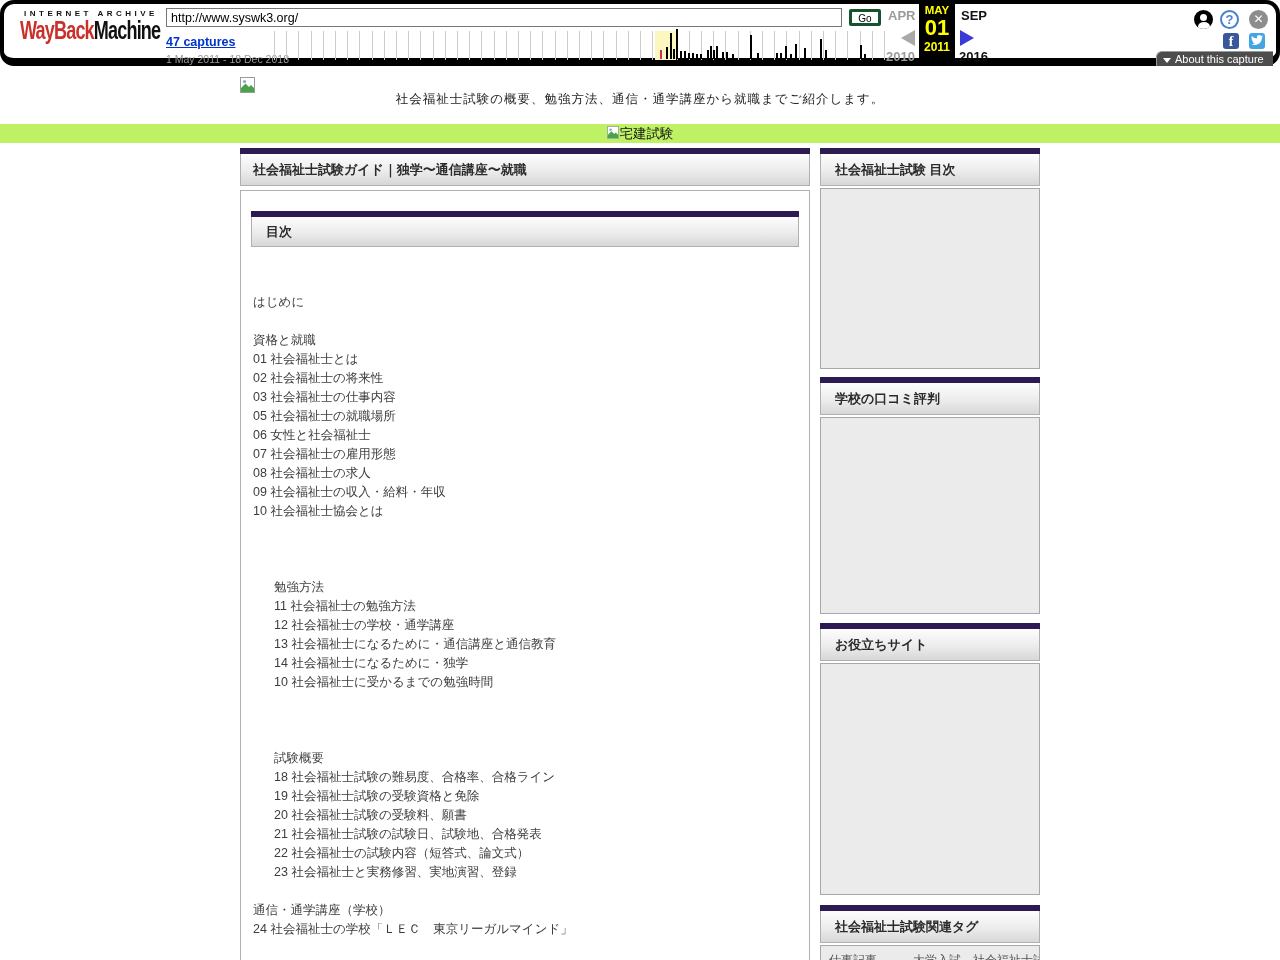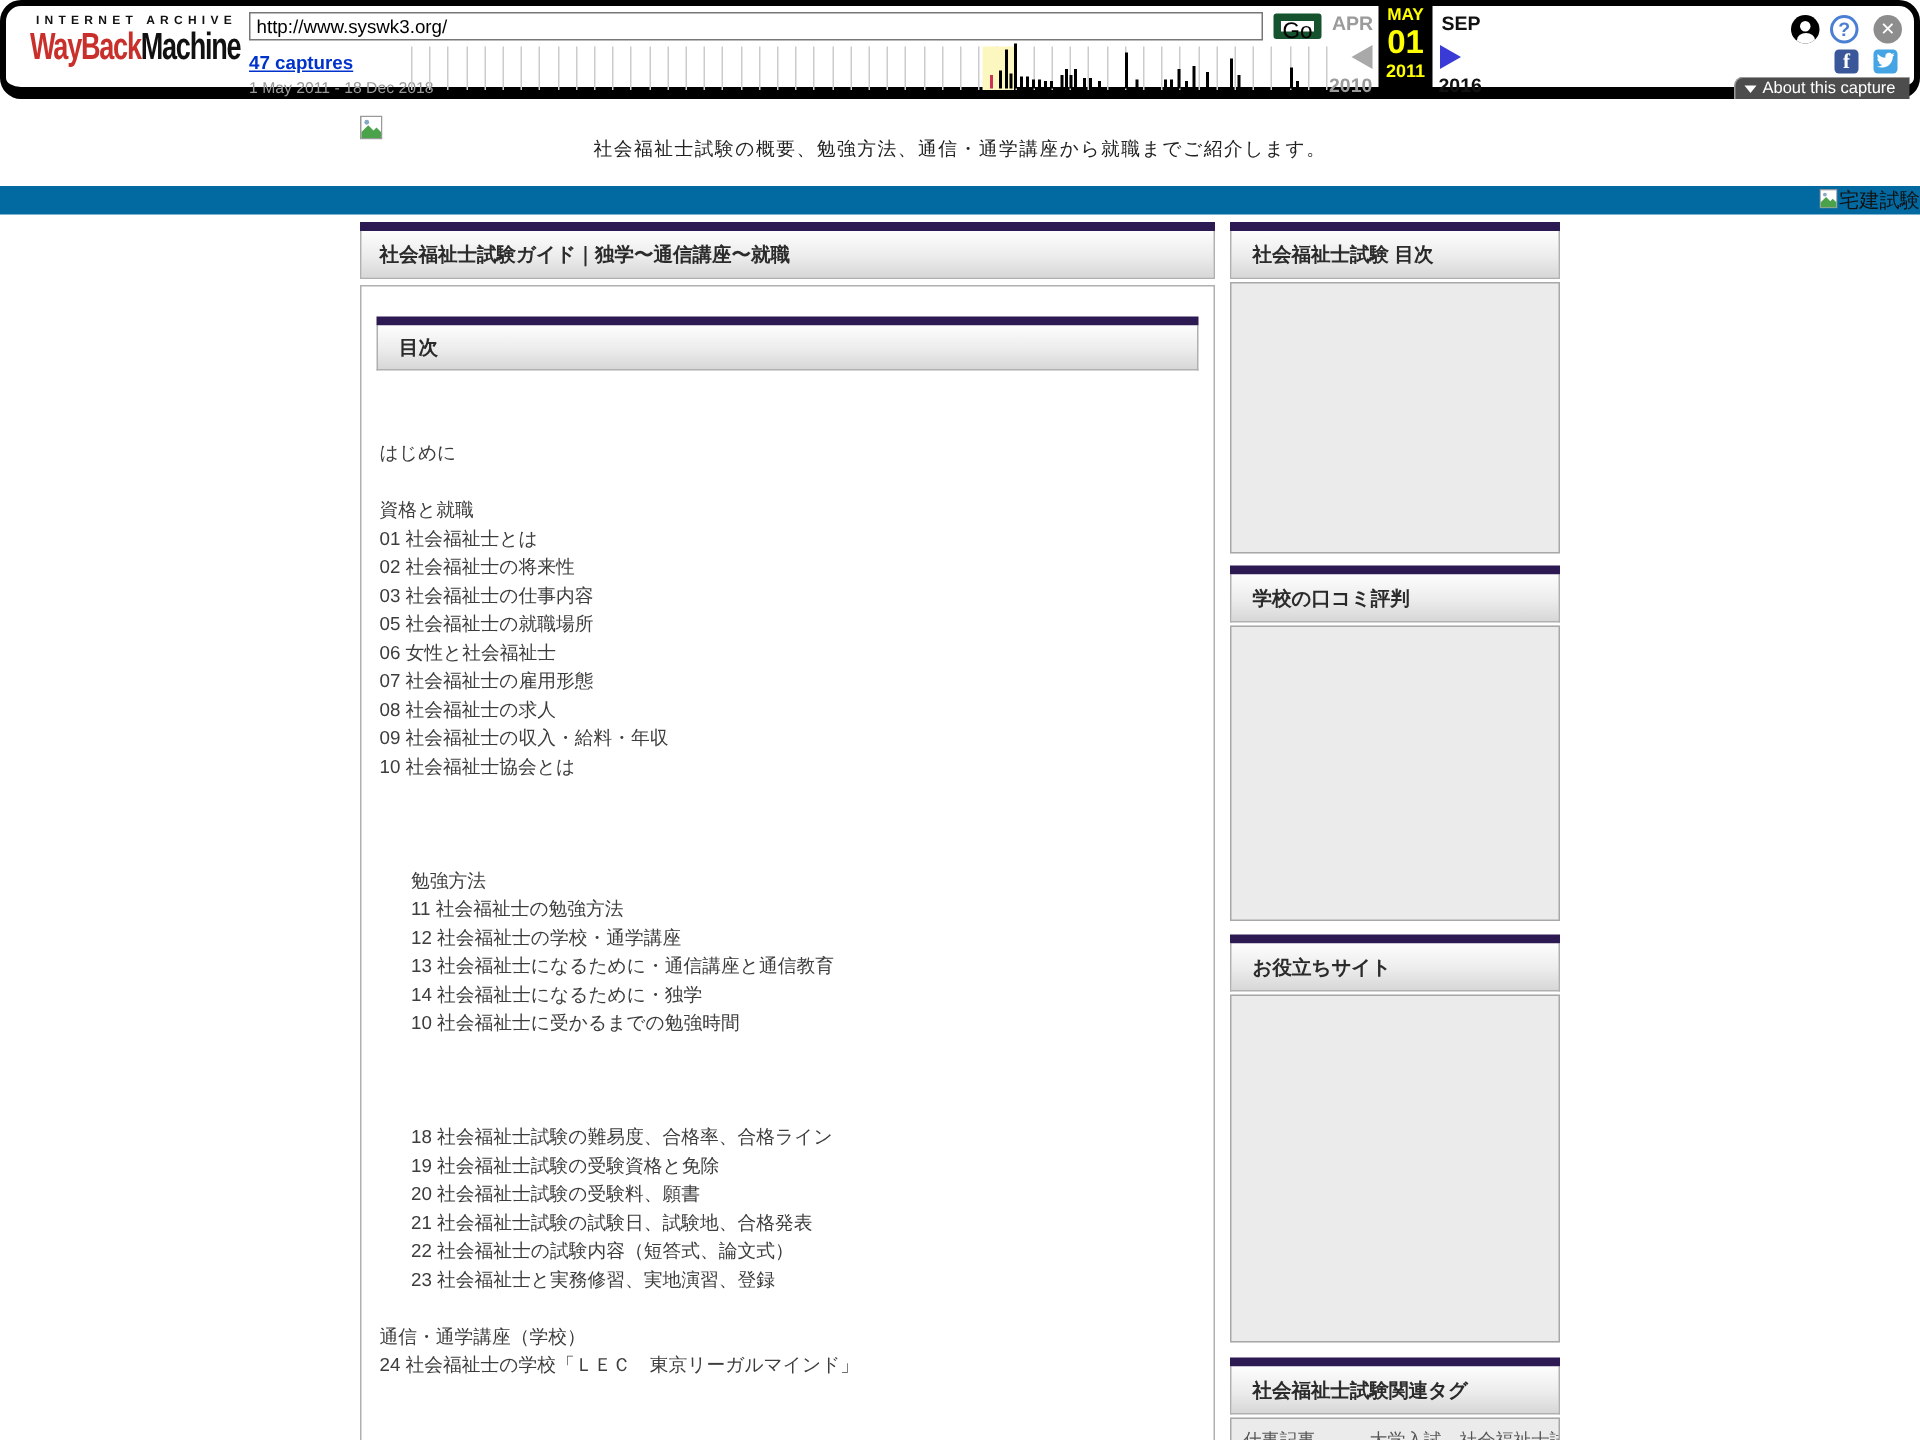--- a/index.html
+++ b/index.html
@@ -11,21 +11,21 @@
     background:#fff; border:4px solid #000; border-bottom-width:8px; border-radius:14px; }
   .wb-logo { position:absolute; left:16px; top:5px; width:140px; cursor:pointer; }
   .wb-logo-top { font-size:8px; font-weight:bold; letter-spacing:3.5px; color:#111; padding-left:4px; }
   .wb-logo-main { font-size:22px; font-weight:bold; letter-spacing:-1px;
     transform:scaleX(0.82) scaleY(1.15); transform-origin:left center; white-space:nowrap; }
   .wb-logo-red { color:#c9302c; }
   .wb-logo-black { color:#111; }
   .wb-url { position:absolute; left:162px; top:4px; width:676px; height:19px;
     border:1px solid #777; font-size:12.5px; padding:0 4px; color:#000; background:#fff; }
   .wb-go { position:absolute; left:845px; top:5px; width:32px; height:17px;
-    font-size:15px; line-height:14px; background:#fff; border:5px solid #14532d; border-radius:2px; }
+    font-size:10px; line-height:14px; background:#fff; border:3px solid #14532d; border-radius:2px; }
   .wb-captures { position:absolute; left:162px; top:31px; font-size:12.5px; font-weight:bold;
     color:#0033cc; text-decoration:underline; cursor:pointer; }
   .wb-range { position:absolute; left:162px; top:49px; font-size:10.5px; color:#999; }
 
   .wb-strip { position:absolute; left:270px; top:27px; width:610px; height:29px; }
   .wb-tick { position:absolute; top:0; width:1px; height:29px; background:#ccc; }
   .wb-highlight { position:absolute; top:0; height:29px; background:#fcf7bf; }
   .wb-bar { position:absolute; bottom:1px; width:2px; background:#000; }
   .wb-bar.red { background:#c63; background:#cc3355; }
 
@@ -62,21 +62,21 @@
     border-top:1px solid #9a9a9a; border-left:1px solid #9a9a9a; cursor:pointer; white-space:nowrap; }
   .wb-about .tri { display:inline-block; width:0; height:0; border-left:4px solid transparent;
     border-right:4px solid transparent; border-top:5px solid #fff; margin-right:4px; }
 
   
   .broken-img { display:inline-block; vertical-align:middle; }
   .site-imgicon { position:absolute; left:240px; top:77px; }
   .site-tagline { position:absolute; left:0; top:91px; width:1280px; text-align:center;
     font-size:12.5px; color:#222; letter-spacing:1px; }
   .site-band { position:absolute; left:0; top:124px; width:1280px; height:19px;
-    background:#0369a1; text-align:right; font-size:13.5px; color:#111; line-height:19px; }
+    background:#bef264; text-align:center; font-size:13.5px; color:#111; line-height:19px; }
   .site-band .broken-img { margin-right:1px; }
 
   
   .mod-bar { height:6px; background:#2e1a52; }
   .mod-head { border:1px solid #b0b0b0; border-top:none;
     background:linear-gradient(to bottom,#fdfdfd 0%,#ececec 55%,#d7d7d7 100%);
     font-weight:bold; font-size:13px; color:#2b2b2b; }
 
   
   .main-col { position:absolute; left:240px; top:148px; width:570px; }
@@ -279,20 +279,21 @@
         </div>
         <div class="toc-section gap-big">
           <div class="toc-heading">勉強方法</div>
           <div class="toc-item">11 社会福祉士の勉強方法</div>
           <div class="toc-item">12 社会福祉士の学校・通学講座</div>
           <div class="toc-item">13 社会福祉士になるために・通信講座と通信教育</div>
           <div class="toc-item">14 社会福祉士になるために・独学</div>
           <div class="toc-item">10 社会福祉士に受かるまでの勉強時間</div>
         </div>
         <div class="toc-section gap-big">
+          <div class="toc-heading">試験概要</div>
           <div class="toc-item">18 社会福祉士試験の難易度、合格率、合格ライン</div>
           <div class="toc-item">19 社会福祉士試験の受験資格と免除</div>
           <div class="toc-item">20 社会福祉士試験の受験料、願書</div>
           <div class="toc-item">21 社会福祉士試験の試験日、試験地、合格発表</div>
           <div class="toc-item">22 社会福祉士の試験内容（短答式、論文式）</div>
           <div class="toc-item">23 社会福祉士と実務修習、実地演習、登録</div>
         </div>
         <div class="toc-section">
           <div class="toc-heading">通信・通学講座（学校）</div>
           <div class="toc-item">24 社会福祉士の学校「ＬＥＣ　東京リーガルマインド」</div>

